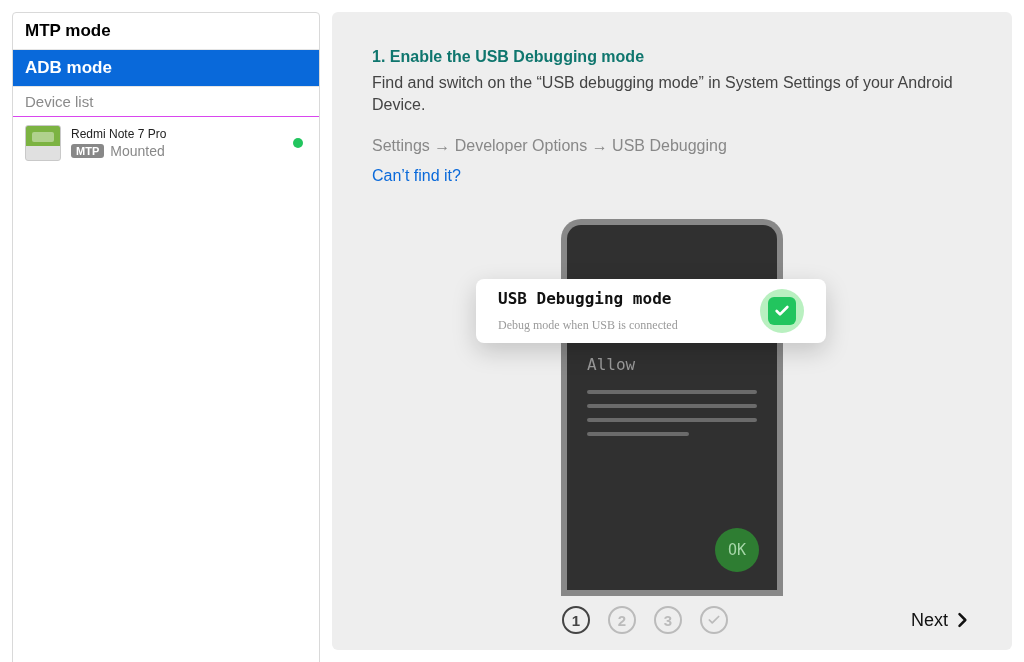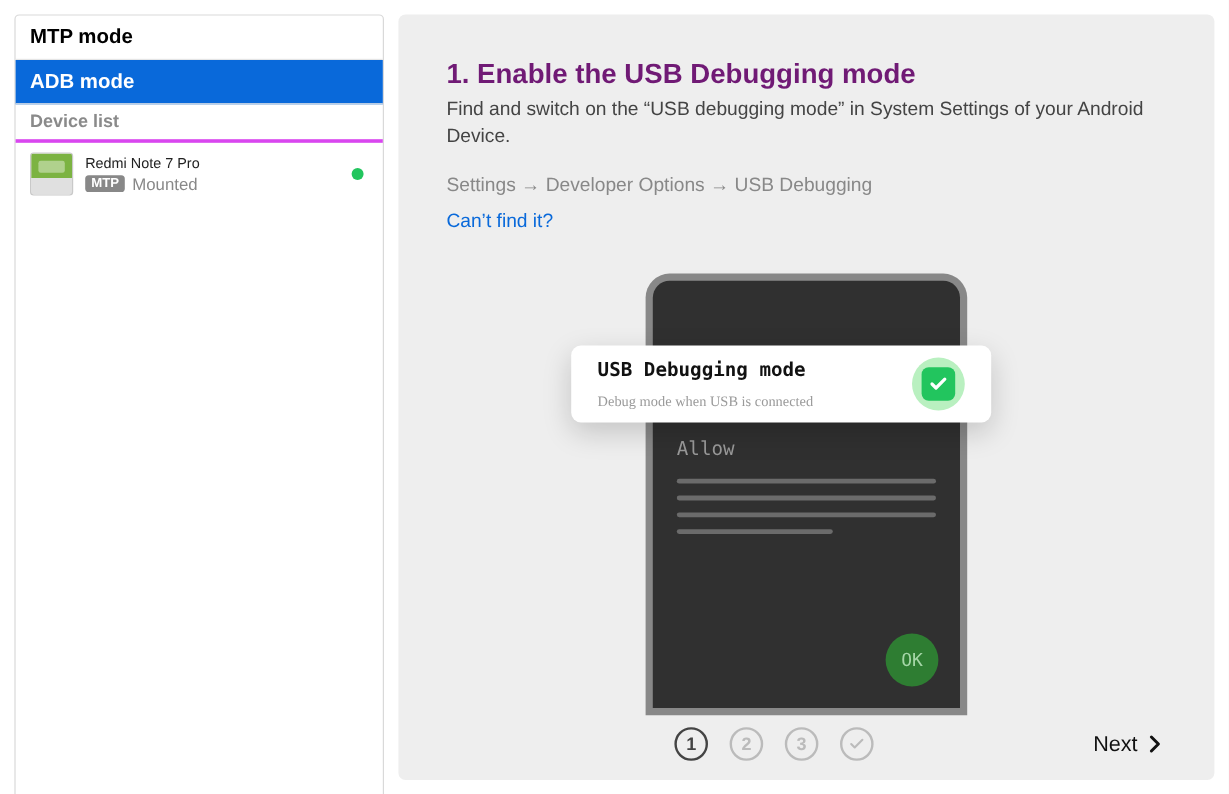--- a/index.html
+++ b/index.html
@@ -36,23 +36,23 @@
       cursor: pointer;
       border-bottom: 1px solid #e5e5e5;
     }
     .mode-item.active {
       background: #0969da;
       color: #fff;
     }
     .device-list-header {
       padding: 6px 12px;
       font-size: 15px;
-      font-weight: 700;
+      font-weight: 400;
       color: #8a8a8a;
-      border-bottom: 3px solid #d946ef;
+      border-bottom: 1px solid #d946ef;
     }
     .device-item {
       display: flex;
       align-items: center;
       padding: 8px 12px;
       gap: 10px;
       cursor: pointer;
       position: relative;
     }
     .device-icon {
@@ -116,23 +116,23 @@
       margin: 12px;
       background: #eee;
       border-radius: 6px;
       padding: 36px 40px 16px 40px;
       display: flex;
       flex-direction: column;
       position: relative;
       overflow: hidden;
     }
     .step-title {
-      font-size: 23px;
+      font-size: 16px;
       font-weight: 700;
-      color: #701a75;
+      color: #0f766e;
       margin-bottom: 6px;
     }
     .step-desc {
       font-size: 16px;
       color: #444;
       line-height: 1.4;
       margin-bottom: 20px;
     }
     .step-path {
       font-size: 16px;
@@ -146,21 +146,21 @@
       margin-bottom: 24px;
     }
     .phone-illustration {
       flex: 1;
       display: flex;
       justify-content: center;
       position: relative;
       min-height: 0;
     }
     .phone {
-      width: 268px;
+      width: 222px;
       background: #888;
       border-radius: 20px 20px 0 0;
       padding: 6px;
       position: relative;
       margin-top: 10px;
     }
     .phone-inner {
       background: #303030;
       border-radius: 14px 14px 0 0;
       height: 100%;

